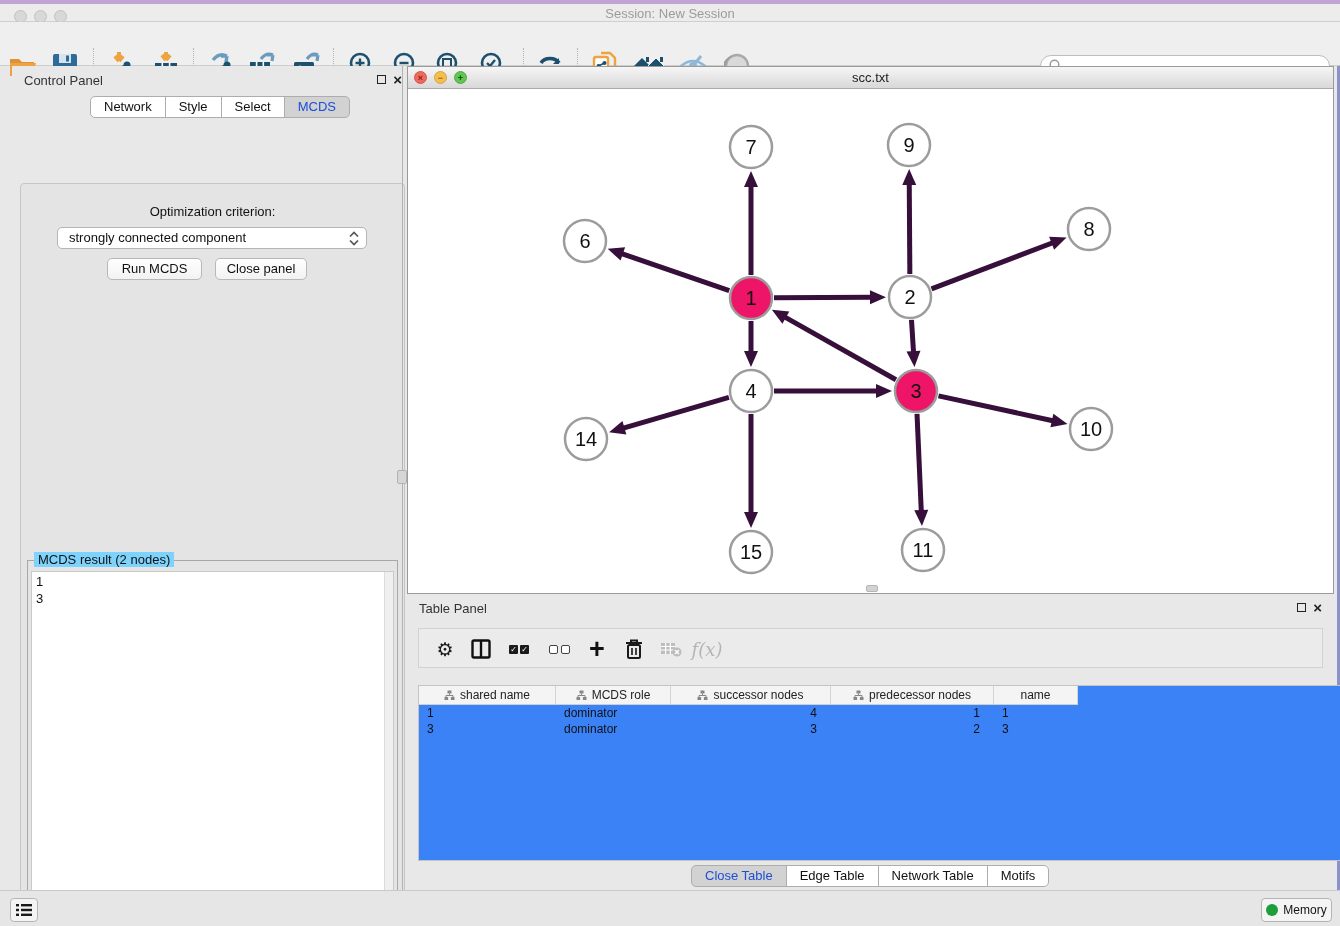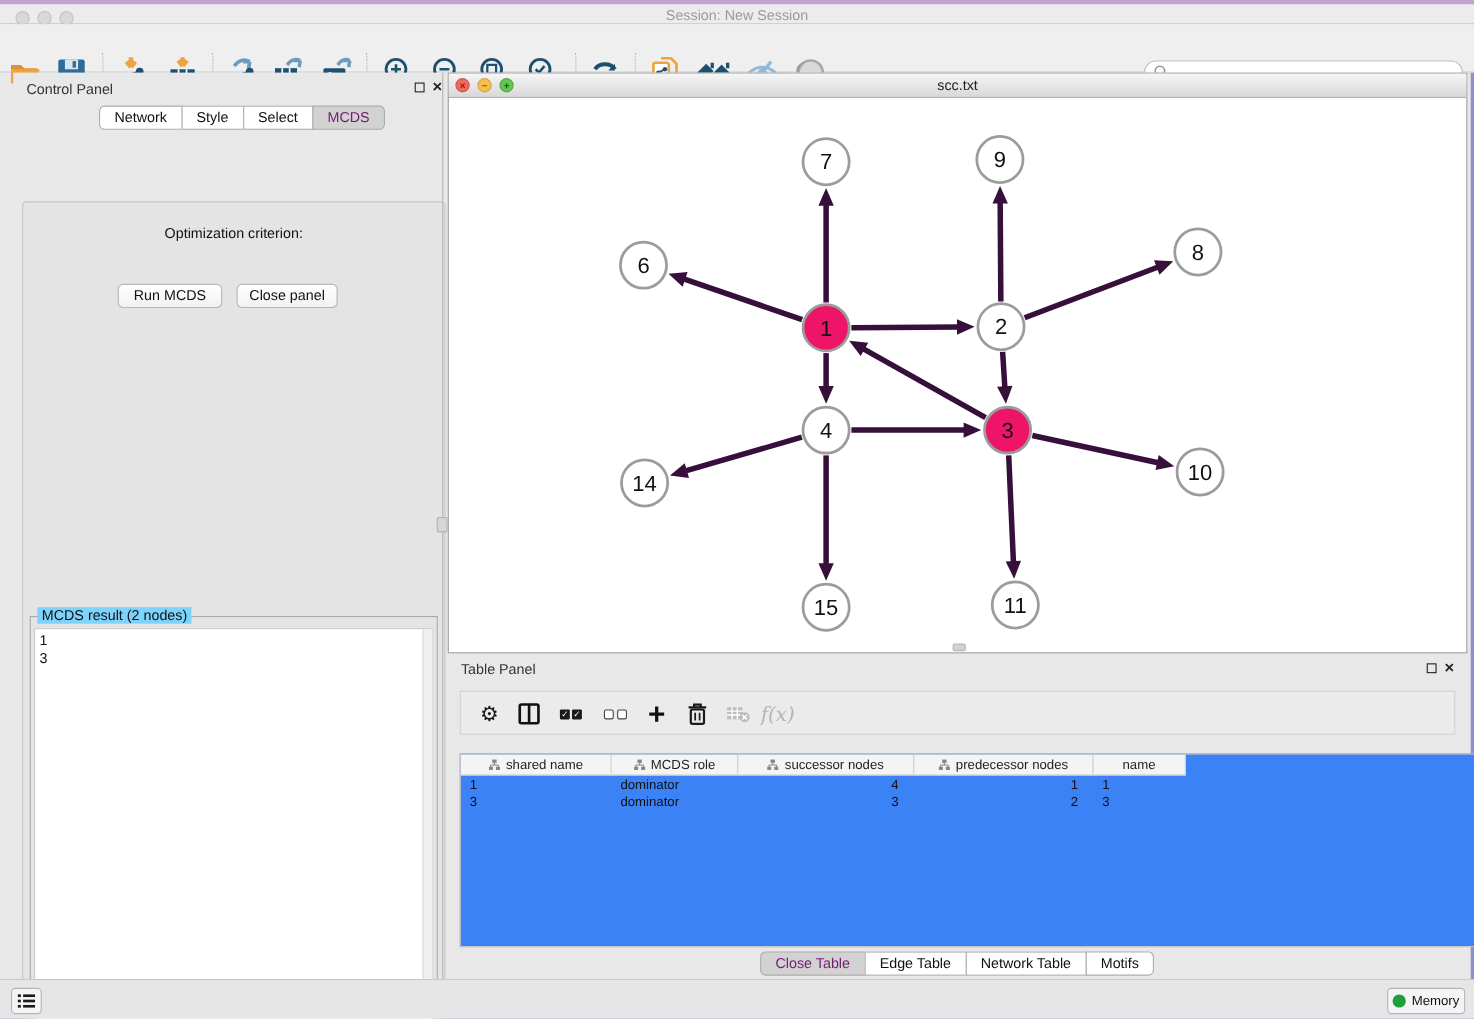--- a/index.html
+++ b/index.html
@@ -24,21 +24,21 @@
   .control-panel { position:absolute; left:12px; top:66px; width:402px; height:824px; background:#e8e8e8; }
   .panel-title { position:absolute; font-size:13px; color:#333; }
   .panel-btns { position:absolute; display:flex; gap:7px; align-items:center; }
   .float-icon { width:9px; height:9px; border:1.5px solid #222; display:inline-block; }
   .close-icon { font-size:15px; font-weight:700; color:#222; line-height:11px; }
 
   .seg-row { position:absolute; display:flex; }
   .seg { height:22px; line-height:20px; padding:0 13px; background:#fff; border:1px solid #adadad; margin-left:-1px; font-size:13px; color:#111; white-space:nowrap; }
   .seg:first-child { border-top-left-radius:5px; border-bottom-left-radius:5px; margin-left:0; }
   .seg:last-child { border-top-right-radius:5px; border-bottom-right-radius:5px; }
-  .seg-active { background:#d2d2d2; color:#701a75; }
+  .seg-active { background:#d2d2d2; color:#1d4ed8; }
 
   .cp-content { position:absolute; left:8px; top:117px; width:385px; height:758px; background:#e4e4e4; border:1px solid #c6c6c6; border-radius:4px; }
   .opt-label { position:absolute; left:0; right:0; top:20px; text-align:center; font-size:13px; color:#111; }
   .dropdown { position:absolute; left:36px; top:43px; width:310px; height:22px; background:#fff; border:1px solid #b5b5b5; border-radius:5px; font-size:13px; color:#111; line-height:20px; padding-left:11px; }
   .dd-stepper { position:absolute; right:6px; top:3px; }
   .btn { position:absolute; height:22px; background:linear-gradient(#ffffff,#f2f2f2); border:1px solid #b8b8b8; border-radius:5px; font-size:13px; color:#111; text-align:center; line-height:20px; }
 
   .groupbox { position:absolute; left:6px; top:376px; width:371px; height:374px; border:1px solid #a8a8a8; }
   .group-legend { position:absolute; left:6px; top:-9px; background:#7dd3fc; padding:0 4px; font-size:13px; color:#111; }
   .result-area { position:absolute; left:3px; top:10px; right:3px; bottom:3px; background:#fff; border:1px solid #c9c9c9; }
@@ -236,20 +236,29 @@
     <span class="close-icon">×</span>
   </div>
   <div class="seg-row" id="control-tabs" style="left:78px; top:30px">
       <span class="seg">Network</span>
       <span class="seg">Style</span>
       <span class="seg">Select</span>
       <span class="seg seg-active">MCDS</span>
     </div>
   <div class="cp-content">
     <div class="opt-label">Optimization criterion:</div>
+    <div class="dropdown">
+      <span>strongly connected component</span>
+      <span class="dd-stepper">
+        <svg width="12" height="15" viewBox="0 0 12 15">
+            <path d="M2 5.5 L6 1.5 L10 5.5" stroke="#555" stroke-width="1.7" fill="none"></path>
+            <path d="M2 9.5 L6 13.5 L10 9.5" stroke="#555" stroke-width="1.7" fill="none"></path>
+          </svg>
+      </span>
+    </div>
     <div class="btn" style="left:86px; top:74px; width:95px">Run MCDS</div>
     <div class="btn" style="left:194px; top:74px; width:92px">Close panel</div>
     <div class="groupbox">
       <div class="group-legend">MCDS result (2 nodes)</div>
       <div class="result-area">
         <div class="result-text" id="result-lines">
             <div>1</div>
             <div>3</div>
           </div>
         <div class="result-scroll"></div>

